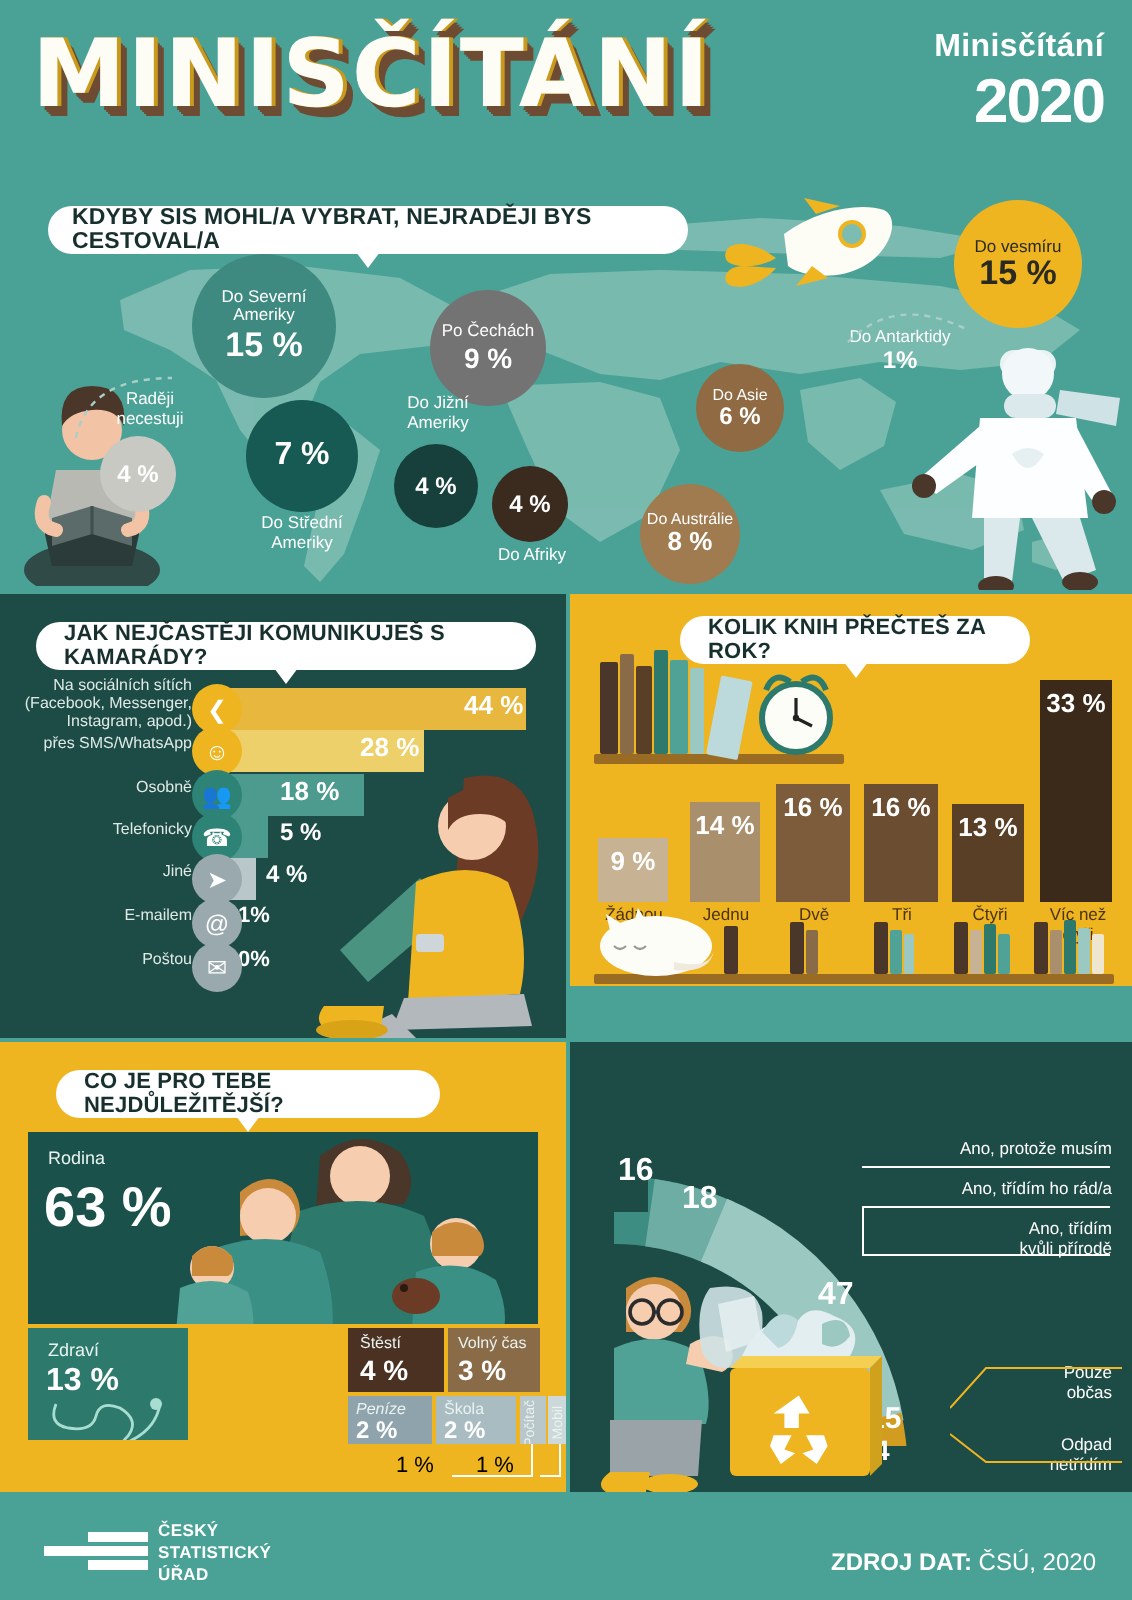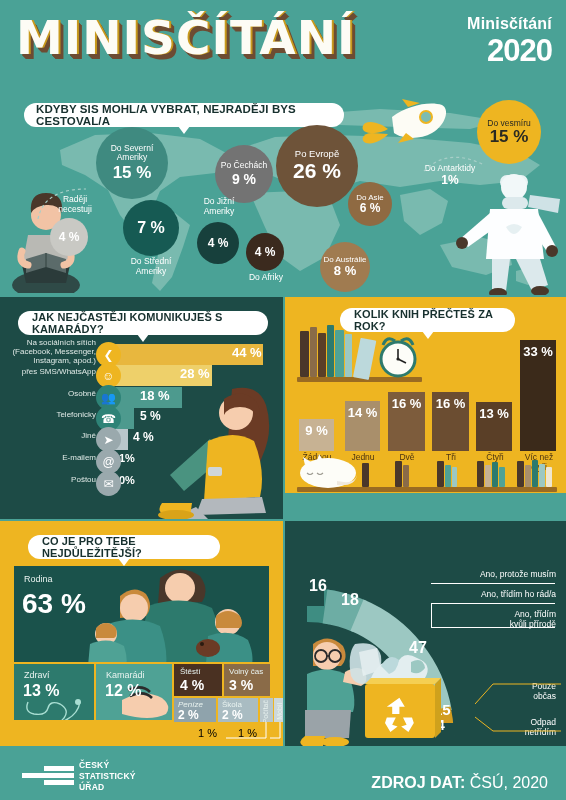--- a/index.html
+++ b/index.html
@@ -74,21 +74,21 @@
   
   .wlbl{position:absolute;color:#ffffff;font-size:8.5px;text-align:right;line-height:1.2;}
   .wval{position:absolute;color:#ffffff;font-weight:bold;}
   .wline{position:absolute;background:#ffffff;height:1px;}
 
   
   .footer{position:absolute;left:0;top:746px;width:566px;height:54px;background:#4aa296;}
   .csu{position:absolute;left:22px;top:14px;color:#ffffff;}
   .csu-l{font-size:8.5px;font-weight:bold;line-height:1.28;letter-spacing:.2px;}
   .bars b{display:block;background:#ffffff;height:5px;margin-bottom:2px;}
-  .source{position:absolute;right:18px;top:28px;color:#ffffff;font-size:16px;}
+  .source{position:absolute;right:18px;top:28px;color:#ffffff;font-size:12px;}
   .source .k{font-weight:bold;}
 </style>
 </head>
 <body>
 
 <div class="page">
 
   <div class="header">
     <div class="logo-title">MINISČÍTÁNÍ</div>
     <div class="brand">
@@ -158,24 +158,20 @@
     <div class="tcirc" style="left:96px;top:32px;width:72px;height:72px;background:#3f8a80;">
       <div class="lbl">Do Severní<br>Ameriky</div>
       <div class="val" style="font-size:17px;margin-top:2px;">15 %</div>
     </div>
 
     <div class="tcirc" style="left:215px;top:50px;width:58px;height:58px;background:#737373;">
       <div class="lbl">Po Čechách</div>
       <div class="val" style="font-size:14px;margin-top:2px;">9 %</div>
     </div>
 
-    <div class="tcirc" style="left:276px;top:30px;width:82px;height:82px;background:#6e5339;">
-      <div class="lbl" style="font-size:9.5px;">Po Evropě</div>
-      <div class="val" style="font-size:21px;margin-top:1px;">26 %</div>
-    </div>
 
     <div class="tcirc" style="left:348px;top:87px;width:44px;height:44px;background:#8f6a42;">
       <div class="lbl" style="font-size:8px;">Do Asie</div>
       <div class="val" style="font-size:12px;">6 %</div>
     </div>
 
     <div class="toutlbl" style="left:412px;top:69px;width:76px;">
       <span>Do Antarktidy</span><br>
       <span style="font-weight:bold;font-size:12px;">1%</span>
     </div>
@@ -388,29 +384,20 @@
 
     <div class="cell" style="left:14px;top:143px;width:80px;height:56px;background:#2d7a6d;">
       <span class="nm" style="left:10px;top:6px;">Zdraví</span>
       <span class="vv" style="left:9px;top:18px;font-size:16px;">13 %</span>
       <svg style="position:absolute;left:8px;top:34px;width:70px;height:22px">
         <path d="M6,4 q-4,10 6,12 q12,2 14,-6 q2,-8 12,-4 q10,6 4,14 q-6,6 2,2 q12,-6 14,-18" stroke="#a8ded2" stroke-width="1.4" fill="none"></path>
         <circle cx="56" cy="4" r="3" fill="#a8ded2"></circle>
       </svg>
     </div>
 
-    <div class="cell" style="left:96px;top:143px;width:76px;height:56px;background:#4fa295;">
-      <svg style="position:absolute;left:24px;top:10px;width:58px;height:46px">
-        <path d="M2,26 q22,-12 40,-2 q10,8 4,16 q-16,8 -44,0 Z" fill="#f6cdae"></path>
-        <path d="M8,16 q14,-6 22,2" stroke="#2b2b2b" stroke-width="2.6" fill="none"></path>
-        <path d="M10,22 q14,-6 22,2" stroke="#2b2b2b" stroke-width="2.6" fill="none"></path>
-      </svg>
-      <span class="nm" style="left:10px;top:6px;">Kamarádi</span>
-      <span class="vv" style="left:9px;top:18px;font-size:16px;">12 %</span>
-    </div>
 
     <div class="cell" style="left:174px;top:143px;width:48px;height:32px;background:#4a3122;">
       <span class="nm" style="left:6px;top:3px;font-size:8px;">Štěstí</span>
       <span class="vv" style="left:6px;top:13px;font-size:14px;">4 %</span>
     </div>
 
     <div class="cell" style="left:224px;top:143px;width:46px;height:32px;background:#8a6b48;">
       <span class="nm" style="left:5px;top:3px;font-size:8px;">Volný čas</span>
       <span class="vv" style="left:5px;top:13px;font-size:14px;">3 %</span>
     </div>

